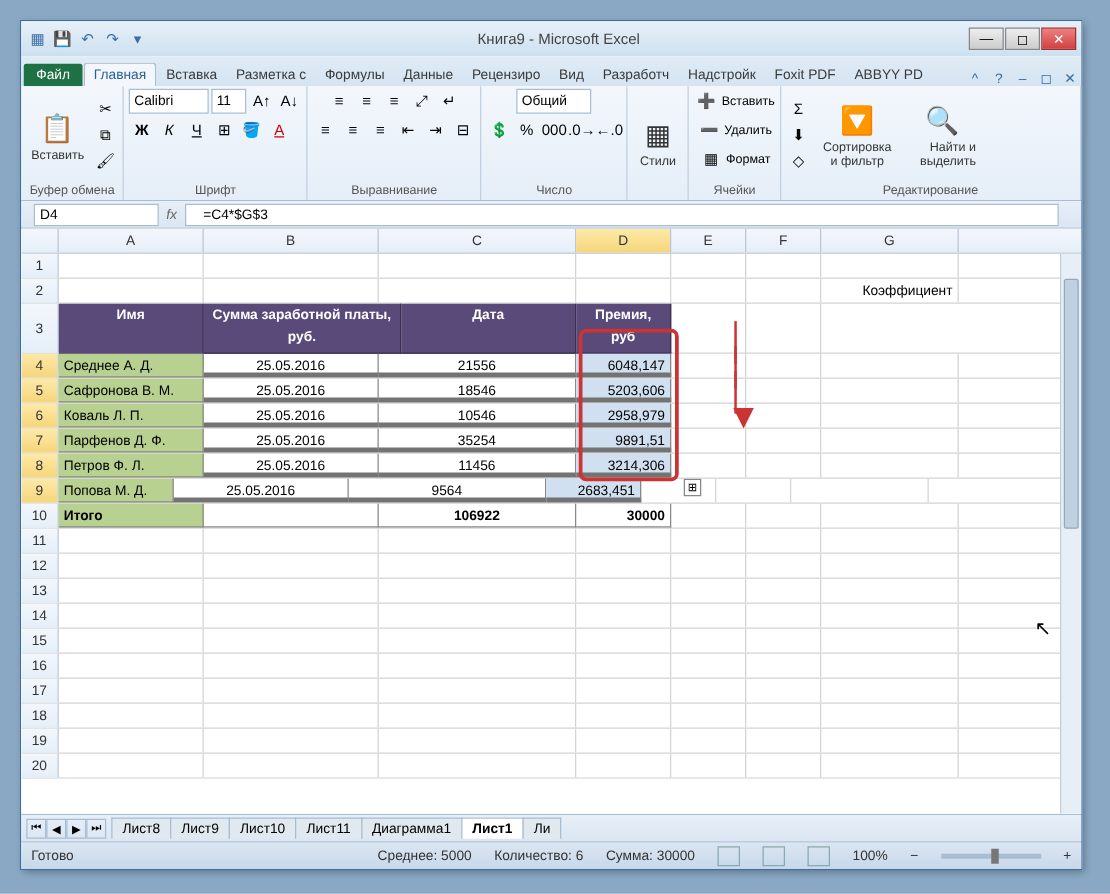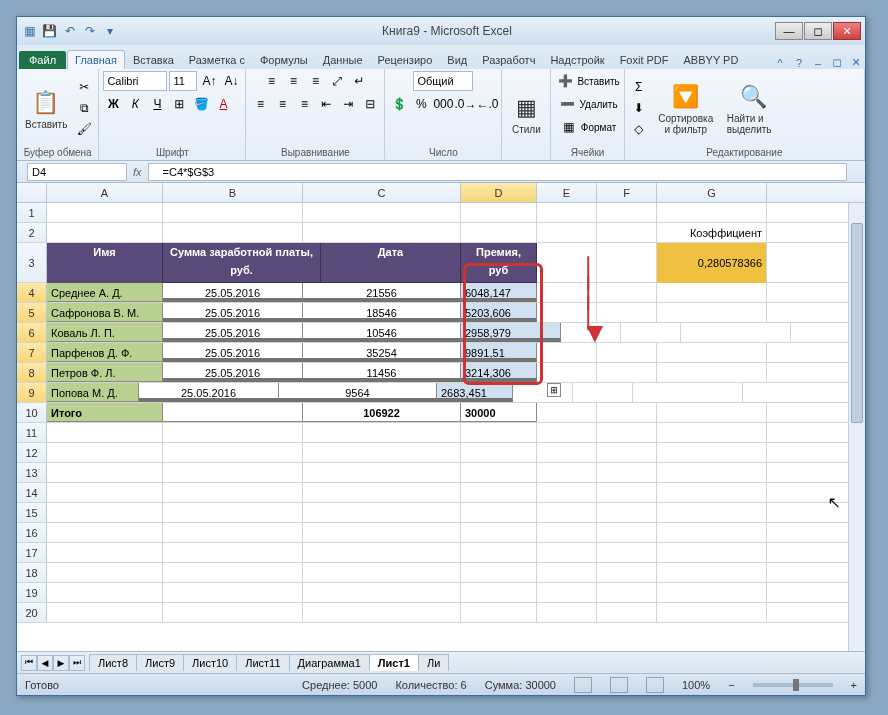--- a/index.html
+++ b/index.html
@@ -35,21 +35,21 @@
 .grid-area { flex: 1; position: relative; overflow: hidden; background: #fff; }
 .col-headers { display: flex; height: 20px; background: linear-gradient(#f3f7fc,#e5eef8); border-bottom: 1px solid #b8c8d8; font-size: 11px; }
 .corner { width: 30px; border-right: 1px solid #b8c8d8; }
 .col-h { border-right: 1px solid #b8c8d8; text-align: center; line-height: 20px; color: #333; }
 .col-h.sel { background: linear-gradient(#fde9a9,#f6d67a); color: #333; }
 .rows { overflow: hidden; }
 .r { display: flex; height: 20px; border-bottom: 1px solid #d4d4d4; font-size: 11px; }
 .rh { width: 30px; background: linear-gradient(#f3f7fc,#e5eef8); border-right: 1px solid #b8c8d8; text-align: center; line-height: 20px; color: #333; }
 .rh.sel { background: linear-gradient(#fde9a9,#f6d67a); }
 .c { border-right: 1px solid #d4d4d4; padding: 0 4px; line-height: 20px; overflow: hidden; white-space: nowrap; }
-.c.right { }
+.c.right { text-align: right; }
 .c.center { text-align: center; }
 .header-cell { background: #5a4a7a; color: #fff; font-weight: bold; text-align: center; border-right: 1px solid #3a3050; border-bottom: 1px solid #3a3050; }
 .name-cell { background: #b8d090; border-right: 1px solid #888; border-bottom: 1px solid #888; }
 .data-cell { border-right: 1px solid #888; border-bottom: 4px solid #737373; }
 .total-cell { font-weight: bold; border-right: 1px solid #888; border-bottom: 1px solid #888; }
 .coef-label { text-align: right; }
 .coef-val { background: #f0c040; text-align: right; }
 .selcell { background: #d0e0f0; }
 .selbox { position: absolute; border: 3px solid #cc3333; border-radius: 6px; pointer-events: none; }
 .arrow { position: absolute; color: #cc3333; font-size: 28px; line-height: 20px; }
@@ -217,21 +217,21 @@
           <span class="smbtn">Σ</span>
           <span class="smbtn">⬇</span>
           <span class="smbtn">◇</span>
         </div>
         <div class="bigbtn">
           <span class="ico">🔽</span>
           <span style="max-width:60px;text-align:center">Сортировка и фильтр</span>
         </div>
         <div class="bigbtn">
           <span class="ico">🔍</span>
-          <span style="max-width:54px;text-align:left">Найти и выделить</span>
+          <span style="max-width:54px;text-align:right">Найти и выделить</span>
         </div>
       </div>
       <div class="label">Редактирование</div>
     </div>
   </div>
 
   <div class="namebox-row">
     <div class="namebox">D4</div>
     <span class="fx-label">fx</span>
     <div class="formula-bar">=C4*$G$3</div>
@@ -272,21 +272,20 @@
           <div class="c coef-label" style="width: 110px;">Коэффициент</div>
         </div>
         <div class="r" style="height: 40px;">
           <div class="rh" style="line-height: 40px;">3</div>
           <div class="c header-cell" style="width: 116px; height: 52px; line-height: 18px; white-space: normal;">Имя</div>
           <div class="c header-cell" style="width: 158px; height: 40px; line-height: 18px; white-space: normal;">Сумма заработной платы, руб.</div>
           <div class="c header-cell" style="width: 140px; height: 40px; line-height: 18px; white-space: normal;">Дата</div>
           <div class="c header-cell" style="width: 76px; height: 40px; line-height: 18px; white-space: normal;">Премия, руб</div>
           <div class="c " style="width: 60px; height: 40px; line-height: 40px; white-space: normal;"></div>
           <div class="c " style="width: 60px; height: 40px; line-height: 40px; white-space: normal;"></div>
-          <div class="c coef-val" style="width: 110px; height: 40px; line-height: 40px; white-space: normal;">0,280578366</div>
         </div>
         <div class="r">
           <div class="rh sel">4</div>
           <div class="c name-cell" style="width: 116px;">Среднее А. Д.</div>
           <div class="c data-cell center" style="width: 140px;">25.05.2016</div>
           <div class="c data-cell center" style="width: 158px;">21556</div>
           <div class="c data-cell right selcell" style="width: 76px;">6048,147</div>
           <div class="c " style="width: 60px;"></div>
           <div class="c " style="width: 60px;"></div>
           <div class="c " style="width: 110px;"></div>
@@ -299,21 +298,21 @@
           <div class="c data-cell right selcell" style="width: 76px;">5203,606</div>
           <div class="c " style="width: 60px;"></div>
           <div class="c " style="width: 60px;"></div>
           <div class="c " style="width: 110px;"></div>
         </div>
         <div class="r">
           <div class="rh sel">6</div>
           <div class="c name-cell" style="width: 116px;">Коваль Л. П.</div>
           <div class="c data-cell center" style="width: 140px;">25.05.2016</div>
           <div class="c data-cell center" style="width: 158px;">10546</div>
-          <div class="c data-cell right selcell" style="width: 100px;">2958,979</div>
+          <div class="c data-cell right selcell" style="width: 76px;">2958,979</div>
           <div class="c " style="width: 60px;"></div>
           <div class="c " style="width: 60px;"></div>
           <div class="c " style="width: 110px;"></div>
         </div>
         <div class="r">
           <div class="rh sel">7</div>
           <div class="c name-cell" style="width: 116px;">Парфенов Д. Ф.</div>
           <div class="c data-cell center" style="width: 140px;">25.05.2016</div>
           <div class="c data-cell center" style="width: 158px;">35254</div>
           <div class="c data-cell right selcell" style="width: 76px;">9891,51</div>

